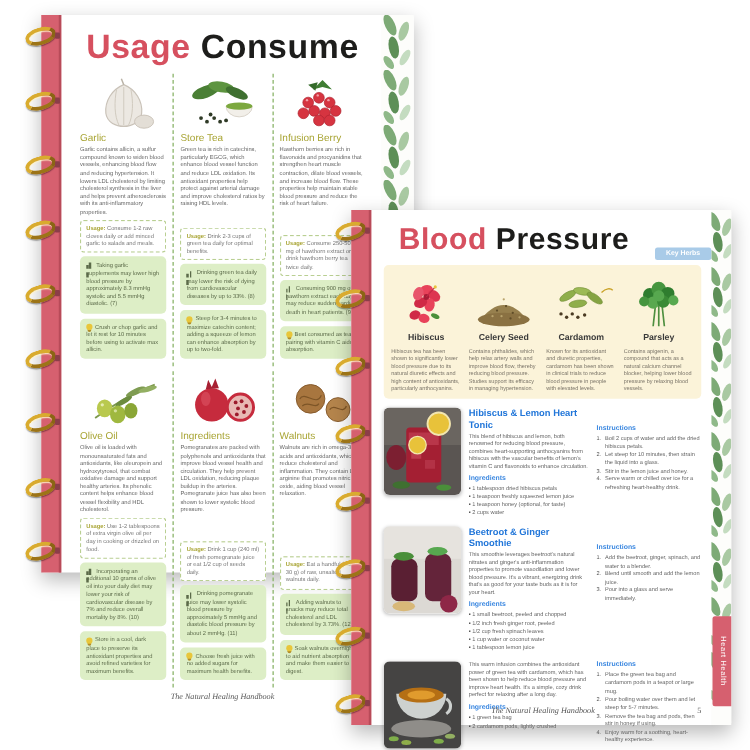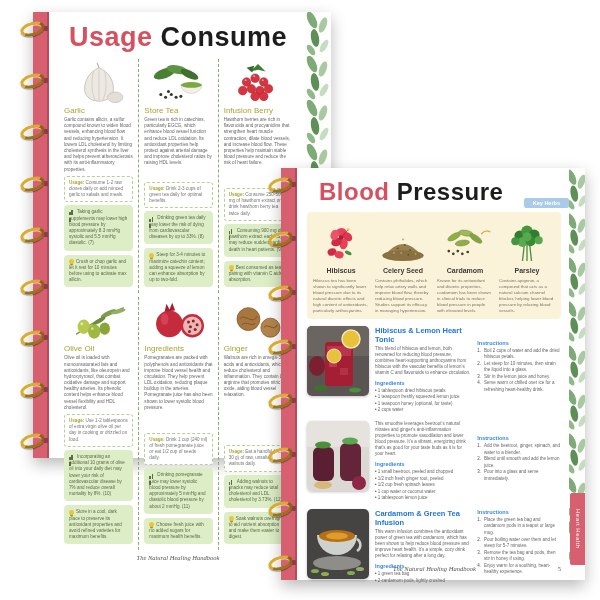--- a/index.html
+++ b/index.html
@@ -354,21 +354,21 @@
         <div class="factbox"><span class="facticon"><i style="height:3px"></i><i style="height:5px"></i><i style="height:4px"></i></span><span>Drinking pomegranate juice may lower systolic blood pressure by approximately 5 mmHg and diastolic blood pressure by about 2 mmHg. (11)</span></div>
         <div class="tipbox"><span class="bulb"></span><span>Choose fresh juice with no added sugars for maximum health benefits.</span></div>
       </div>
 
       <div class="hcard">
         <div class="himg">
             <svg>
               <use href="#im-walnut"></use>
             </svg>
           </div>
-        <div class="hname">Ginger</div>
+        <div class="hname">Walnuts</div>
         <div class="hdesc">Walnuts are rich in omega-3 fatty acids and antioxidants, which reduce cholesterol and inflammation. They contain L-arginine that promotes nitric oxide, aiding blood vessel relaxation.</div>
         <div class="usagebox"><span class="usagelabel">Usage:</span> <span>Eat a handful (about 30 g) of raw, unsalted walnuts daily.</span></div>
         <div class="factbox"><span class="facticon"><i style="height:3px"></i><i style="height:5px"></i><i style="height:4px"></i></span><span>Adding walnuts to snacks may reduce total cholesterol and LDL cholesterol by 3.73%. (12)</span></div>
         <div class="tipbox"><span class="bulb"></span><span>Soak walnuts overnight to aid nutrient absorption and make them easier to digest.</span></div>
       </div>
     </div>
 
     <div class="footer1">The Natural Healing Handbook</div>
   </div>
 </div>
@@ -486,20 +486,21 @@
       </div>
     </div>
 
     <div class="recipe">
       <div class="rphoto">
           <svg>
             <use href="#ph-beet"></use>
           </svg>
         </div>
       <div class="rmid">
+        <div class="rtitle">Beetroot &amp; Ginger Smoothie</div>
         <div class="rdesc">This smoothie leverages beetroot's natural nitrates and ginger's anti-inflammation properties to promote vasodilation and lower blood pressure. It's a vibrant, energizing drink that's as good for your taste buds as it is for your heart.</div>
         <div class="subhead">Ingredients</div>
         <ul class="ing">
             <li>1 small beetroot, peeled and chopped</li>
             <li>1/2 inch fresh ginger root, peeled</li>
             <li>1/2 cup fresh spinach leaves</li>
             <li>1 cup water or coconut water</li>
             <li>1 tablespoon lemon juice</li>
           </ul>
       </div>
@@ -513,21 +514,20 @@
       </div>
     </div>
 
     <div class="recipe">
       <div class="rphoto">
           <svg>
             <use href="#ph-tea"></use>
           </svg>
         </div>
       <div class="rmid">
-        <div class="rtitle">Cardamom &amp; Green Tea Infusion</div>
         <div class="rdesc">This warm infusion combines the antioxidant power of green tea with cardamom, which has been shown to help reduce blood pressure and improve heart health. It's a simple, cozy drink perfect for relaxing after a long day.</div>
         <div class="subhead">Ingredients</div>
         <ul class="ing">
             <li>1 green tea bag</li>
             <li>2 cardamom pods, lightly crushed</li>
           </ul>
       </div>
       <div class="rright">
         <div class="subhead" style="margin-top:0">Instructions</div>
         <ol class="ins">

